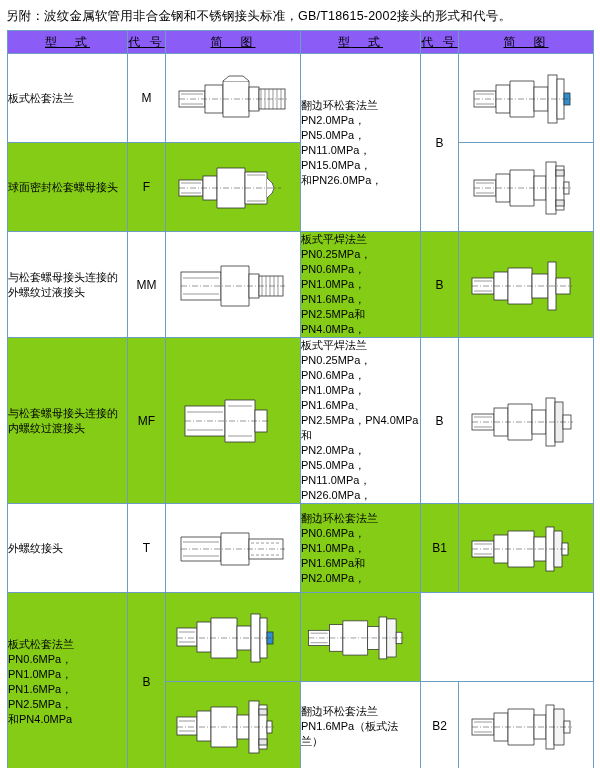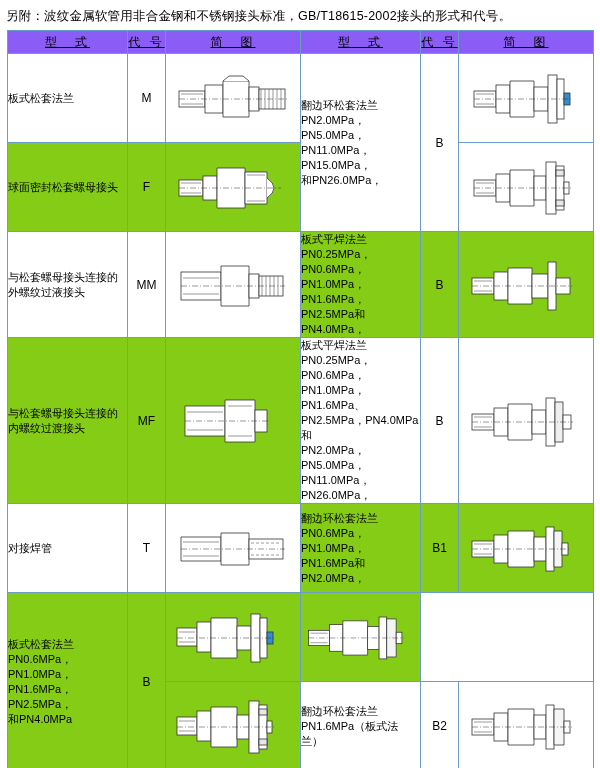--- a/index.html
+++ b/index.html
@@ -311,21 +311,21 @@
                     <line x1="10" y1="41" x2="28" y2="41"></line>
                 </g>
                 <line x1="8" y1="36" x2="109" y2="36" stroke-dasharray="6 2 1 2" stroke-width="0.5"></line>
               </g>
             </svg>
           </div>
         </td>
       </tr>
 
       <tr>
-        <td class="cell-name white" style="height:88px">对接焊管</td>
+        <td class="cell-name white" style="height:88px">外螺纹接头</td>
         <td class="cell-code white">T</td>
         <td class="cell-fig white">
           <div class="fig-wrap">
             <svg width="125" height="70" viewBox="0 0 125 70">
               <g stroke="#333" stroke-width="0.8" fill="#ffffff">
                 <path d="M10 24 L50 24 L50 48 L10 48 Z"></path>
                 <path d="M50 20 L78 20 L78 52 L50 52 Z"></path>
                 <rect x="78" y="26" width="34" height="20"></rect>
                 <g stroke-width="0.5">
                   <line x1="12" y1="29" x2="48" y2="29"></line>

